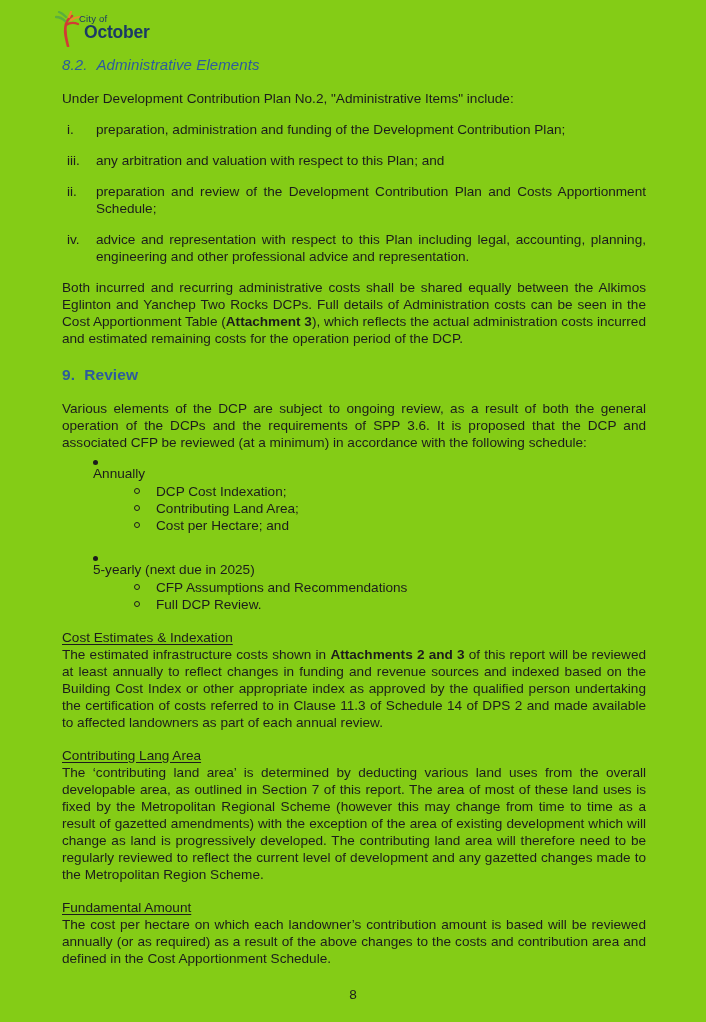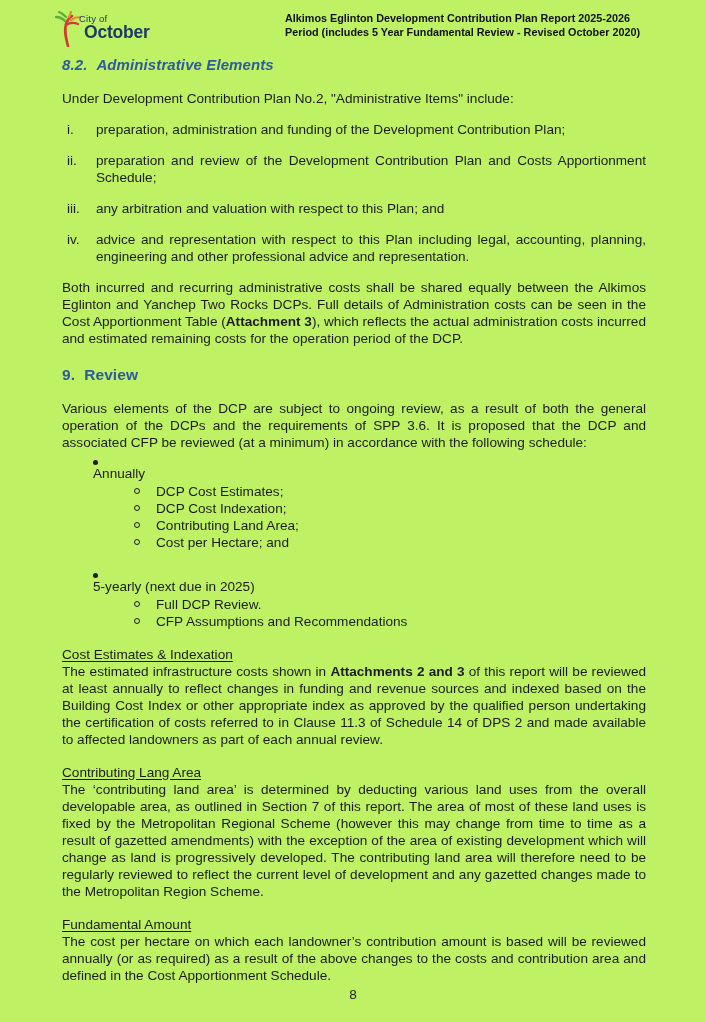--- a/index.html
+++ b/index.html
@@ -1,21 +1,21 @@
 <!DOCTYPE html>
 <html><head>
 <meta charset="utf-8">
 <style>
   * { margin:0; padding:0; box-sizing:border-box; }
   html,body { background:#e8e8e8; }
   .page {
     position:relative;
     width:706px; height:1022px;
     margin:0 auto;
-    background:#bef264;
+    background:#84cc16;
     font-family:"Liberation Sans", sans-serif;
     color:#1c1c1c;
     overflow:hidden;
   }
   
   .header { position:absolute; top:10px; left:55px; right:55px; height:42px; }
   .logo { position:absolute; left:0; top:0; width:150px; height:40px; }
   .logo-icon { position:absolute; left:0; top:1px; width:26px; height:36px; }
   .logo-cityof {
     position:absolute; left:24px; top:3px;
@@ -25,21 +25,21 @@
     position:absolute; left:29px; top:12px;
     font-size:17.5px; font-weight:bold; color:#1b3a66; letter-spacing:-0.2px;
   }
   .doc-title {
     position:absolute; left:230px; top:1px;
     font-size:10.8px; font-weight:bold; line-height:14px; color:#111;
   }
   
   .content { position:absolute; top:56px; left:62px; width:584px; font-size:13.6px; line-height:17px; }
   .h-sub {
-    color:#2d5b9e; font-size:15px; font-weight:bold; font-style:italic;
+    color:#2d5b9e; font-size:15px; font-weight:normal; font-style:italic;
     margin:0 0 17px 0; letter-spacing:0.1px;
   }
   .h-main {
     color:#2d5b9e; font-size:15.5px; font-weight:bold;
     margin:19px 0 17px 0; letter-spacing:0.1px;
   }
   .h-num { margin-right:9px; }
   .para { text-align:justify; margin:0 0 14px 0; }
   .para.last-gap { margin-bottom:2px; }
   .roman-item { display:flex; margin-bottom:14px; }
@@ -76,63 +76,55 @@
         <path d="M13,35 C11,27 9,21 11,13 C12,9 14,7 17,5" fill="none" stroke="#d23b34" stroke-width="2.6" stroke-linecap="round"></path>
         <path d="M11,14 C14,12 18,11 23,13" fill="none" stroke="#d23b34" stroke-width="2.2" stroke-linecap="round"></path>
         <path d="M10,10 C7,7 5,6 1,6" fill="none" stroke="#5bae3e" stroke-width="2.4" stroke-linecap="round"></path>
         <path d="M11,6 C9,4 7,2 4,1" fill="none" stroke="#5bae3e" stroke-width="2.2" stroke-linecap="round"></path>
         <path d="M14,6 C15,4 16,2 16,0.5" fill="none" stroke="#e98a2b" stroke-width="2.2" stroke-linecap="round"></path>
         <path d="M16,9 C19,7 21,6 25,6" fill="none" stroke="#e98a2b" stroke-width="2.2" stroke-linecap="round"></path>
       </svg>
       <div class="logo-cityof">City of</div>
       <div class="logo-name">October</div>
     </div>
-    <div class="doc-title">
-      <div>Alkimos Eglinton Development Contribution Plan Report 2025-2026</div>
-      <div>Period (includes 5 Year Fundamental Review - Revised October 2020)</div>
-    </div>
   </div>
 
   <div class="content">
 
     <h2 class="h-sub"><span class="h-num">8.2.</span><span>Administrative Elements</span></h2>
 
     <p class="para">Under Development Contribution Plan No.2, "Administrative Items" include:</p>
 
     <div class="roman-item">
       <span class="marker">i.</span>
       <span class="itext">preparation, administration and funding of the Development Contribution Plan;</span>
     </div>
     <div class="roman-item">
+      <span class="marker">iii.</span>
+      <span class="itext">any arbitration and valuation with respect to this Plan; and</span>
+    </div>
+    <div class="roman-item">
       <span class="marker">ii.</span>
       <span class="itext">preparation and review of the Development Contribution Plan and Costs Apportionment Schedule;</span>
-    </div>
-    <div class="roman-item">
-      <span class="marker">iii.</span>
-      <span class="itext">any arbitration and valuation with respect to this Plan; and</span>
     </div>
     <div class="roman-item">
       <span class="marker">iv.</span>
       <span class="itext">advice and representation with respect to this Plan including legal, accounting, planning, engineering and other professional advice and representation.</span>
     </div>
 
     <p class="para"><span>Both incurred and recurring administrative costs shall be shared equally between the Alkimos Eglinton and Yanchep Two Rocks DCPs. Full details of Administration costs can be seen in the Cost Apportionment Table (</span><span class="bold">Attachment 3</span><span>), which reflects the actual administration costs incurred and estimated remaining costs for the operation period of the DCP.</span></p>
 
     <h2 class="h-main"><span class="h-num">9.</span><span>Review</span></h2>
 
     <p class="para last-gap">Various elements of the DCP are subject to ongoing review, as a result of both the general operation of the DCPs and the requirements of SPP 3.6. It is proposed that the DCP and associated CFP be reviewed (at a minimum) in accordance with the following schedule:</p>
 
     <div class="bullet-group">
       <div class="bullet-row">
         <span class="disc"></span>
         <span>Annually</span>
-      </div>
-      <div class="sub-row">
-        <span class="ring"></span>
-        <span>DCP Cost Estimates;</span>
       </div>
       <div class="sub-row">
         <span class="ring"></span>
         <span>DCP Cost Indexation;</span>
       </div>
       <div class="sub-row">
         <span class="ring"></span>
         <span>Contributing Land Area;</span>
       </div>
       <div class="sub-row">
@@ -141,25 +133,25 @@
       </div>
     </div>
 
     <div class="bullet-group">
       <div class="bullet-row">
         <span class="disc"></span>
         <span>5-yearly (next due in 2025)</span>
       </div>
       <div class="sub-row">
         <span class="ring"></span>
-        <span>Full DCP Review.</span>
+        <span>CFP Assumptions and Recommendations</span>
       </div>
       <div class="sub-row">
         <span class="ring"></span>
-        <span>CFP Assumptions and Recommendations</span>
+        <span>Full DCP Review.</span>
       </div>
     </div>
 
     <div class="subsection">
       <div class="sub-head">Cost Estimates &amp; Indexation</div>
       <p class="para"><span>The estimated infrastructure costs shown in </span><span class="bold">Attachments 2 and 3</span><span> of this report will be reviewed at least annually to reflect changes in funding and revenue sources and indexed based on the Building Cost Index or other appropriate index as approved by the qualified person undertaking the certification of costs referred to in Clause 11.3 of Schedule 14 of DPS 2 and made available to affected landowners as part of each annual review.</span></p>
     </div>
 
     <div class="subsection">
       <div class="sub-head">Contributing Lang Area</div>

